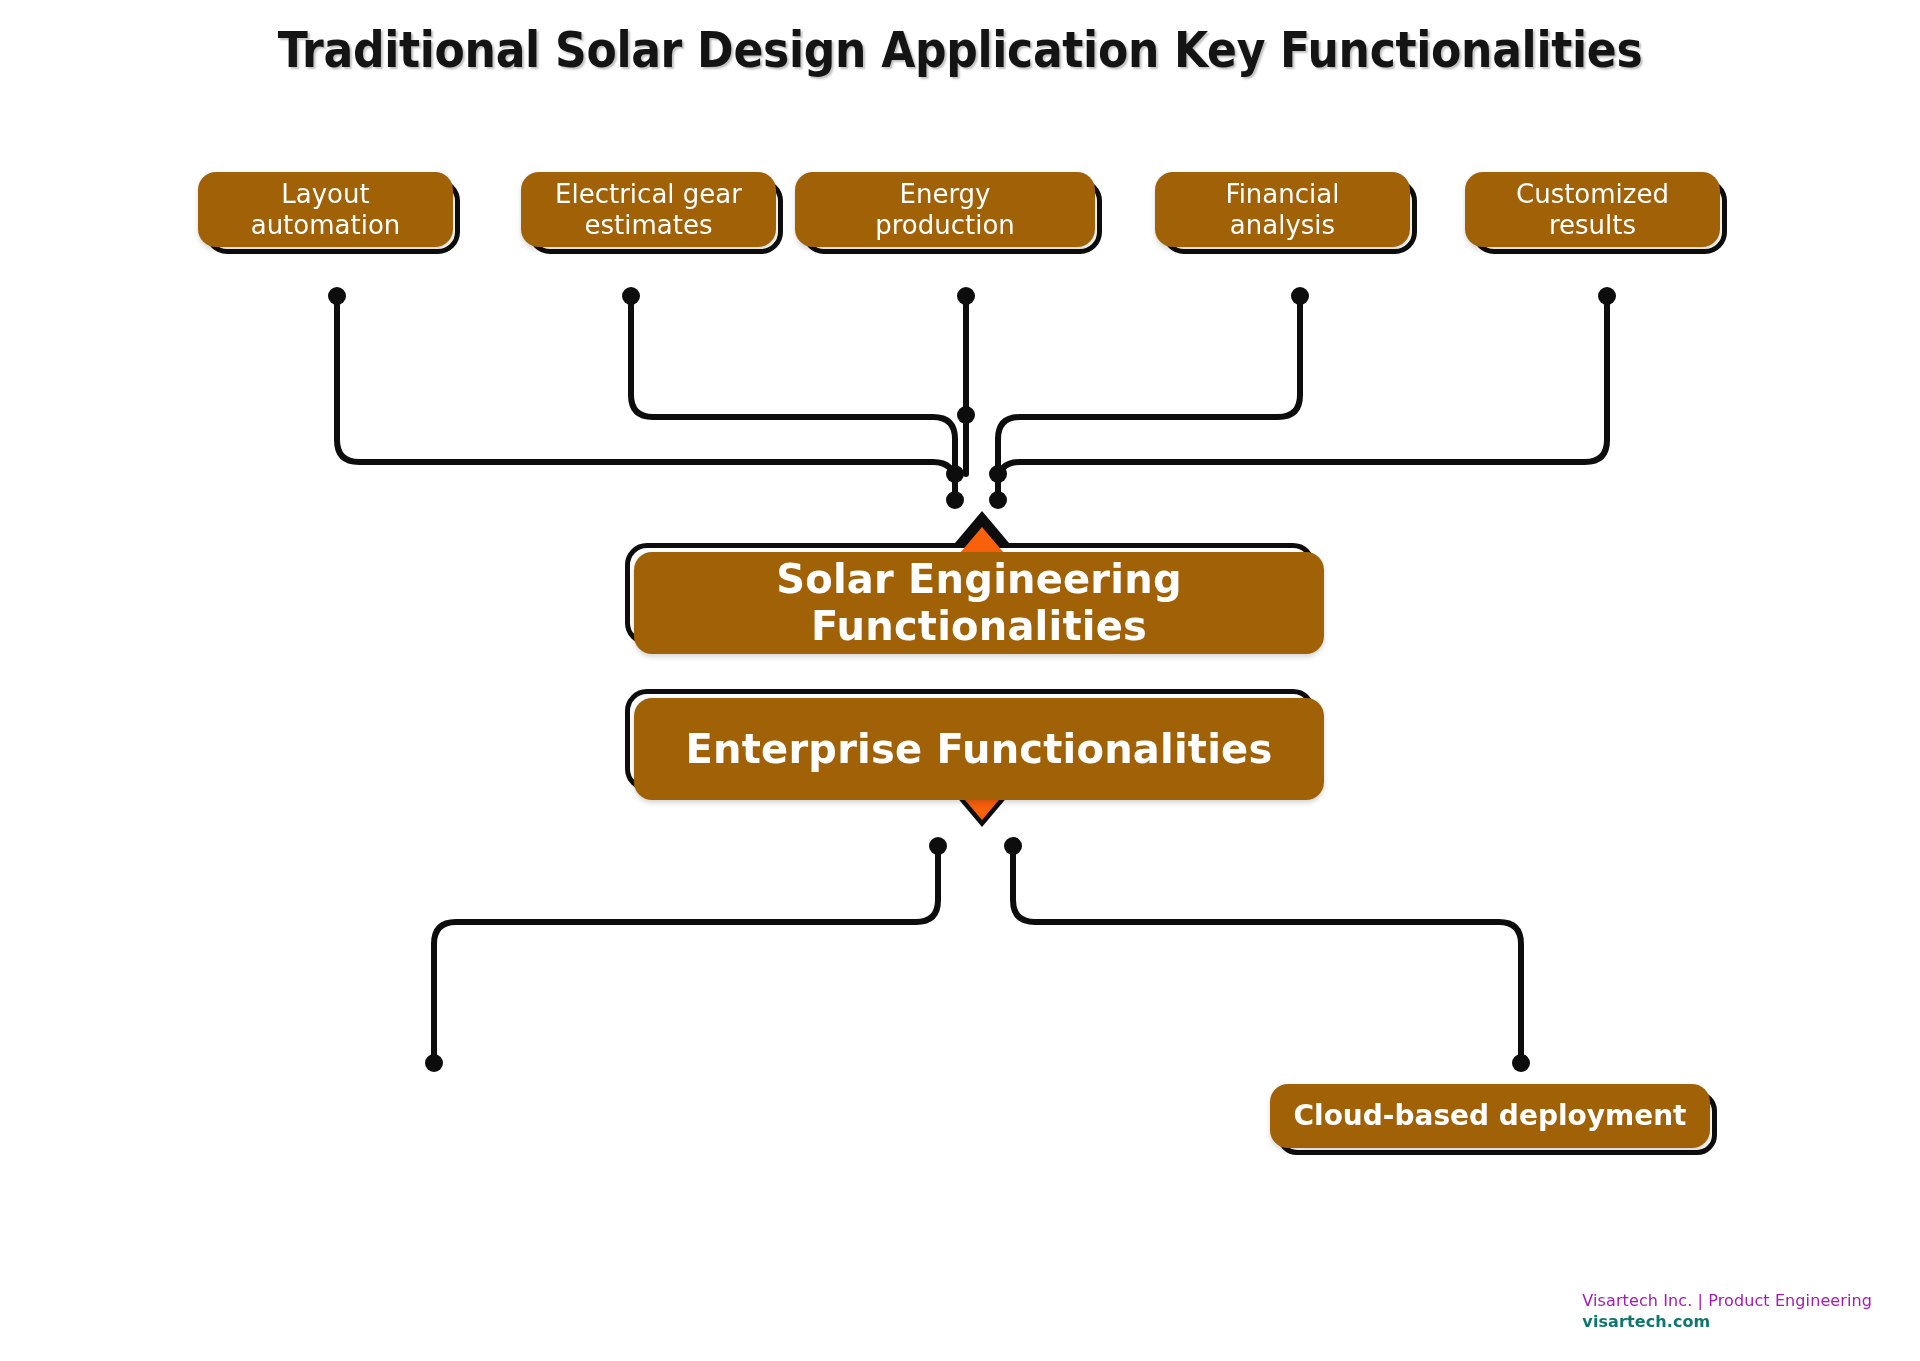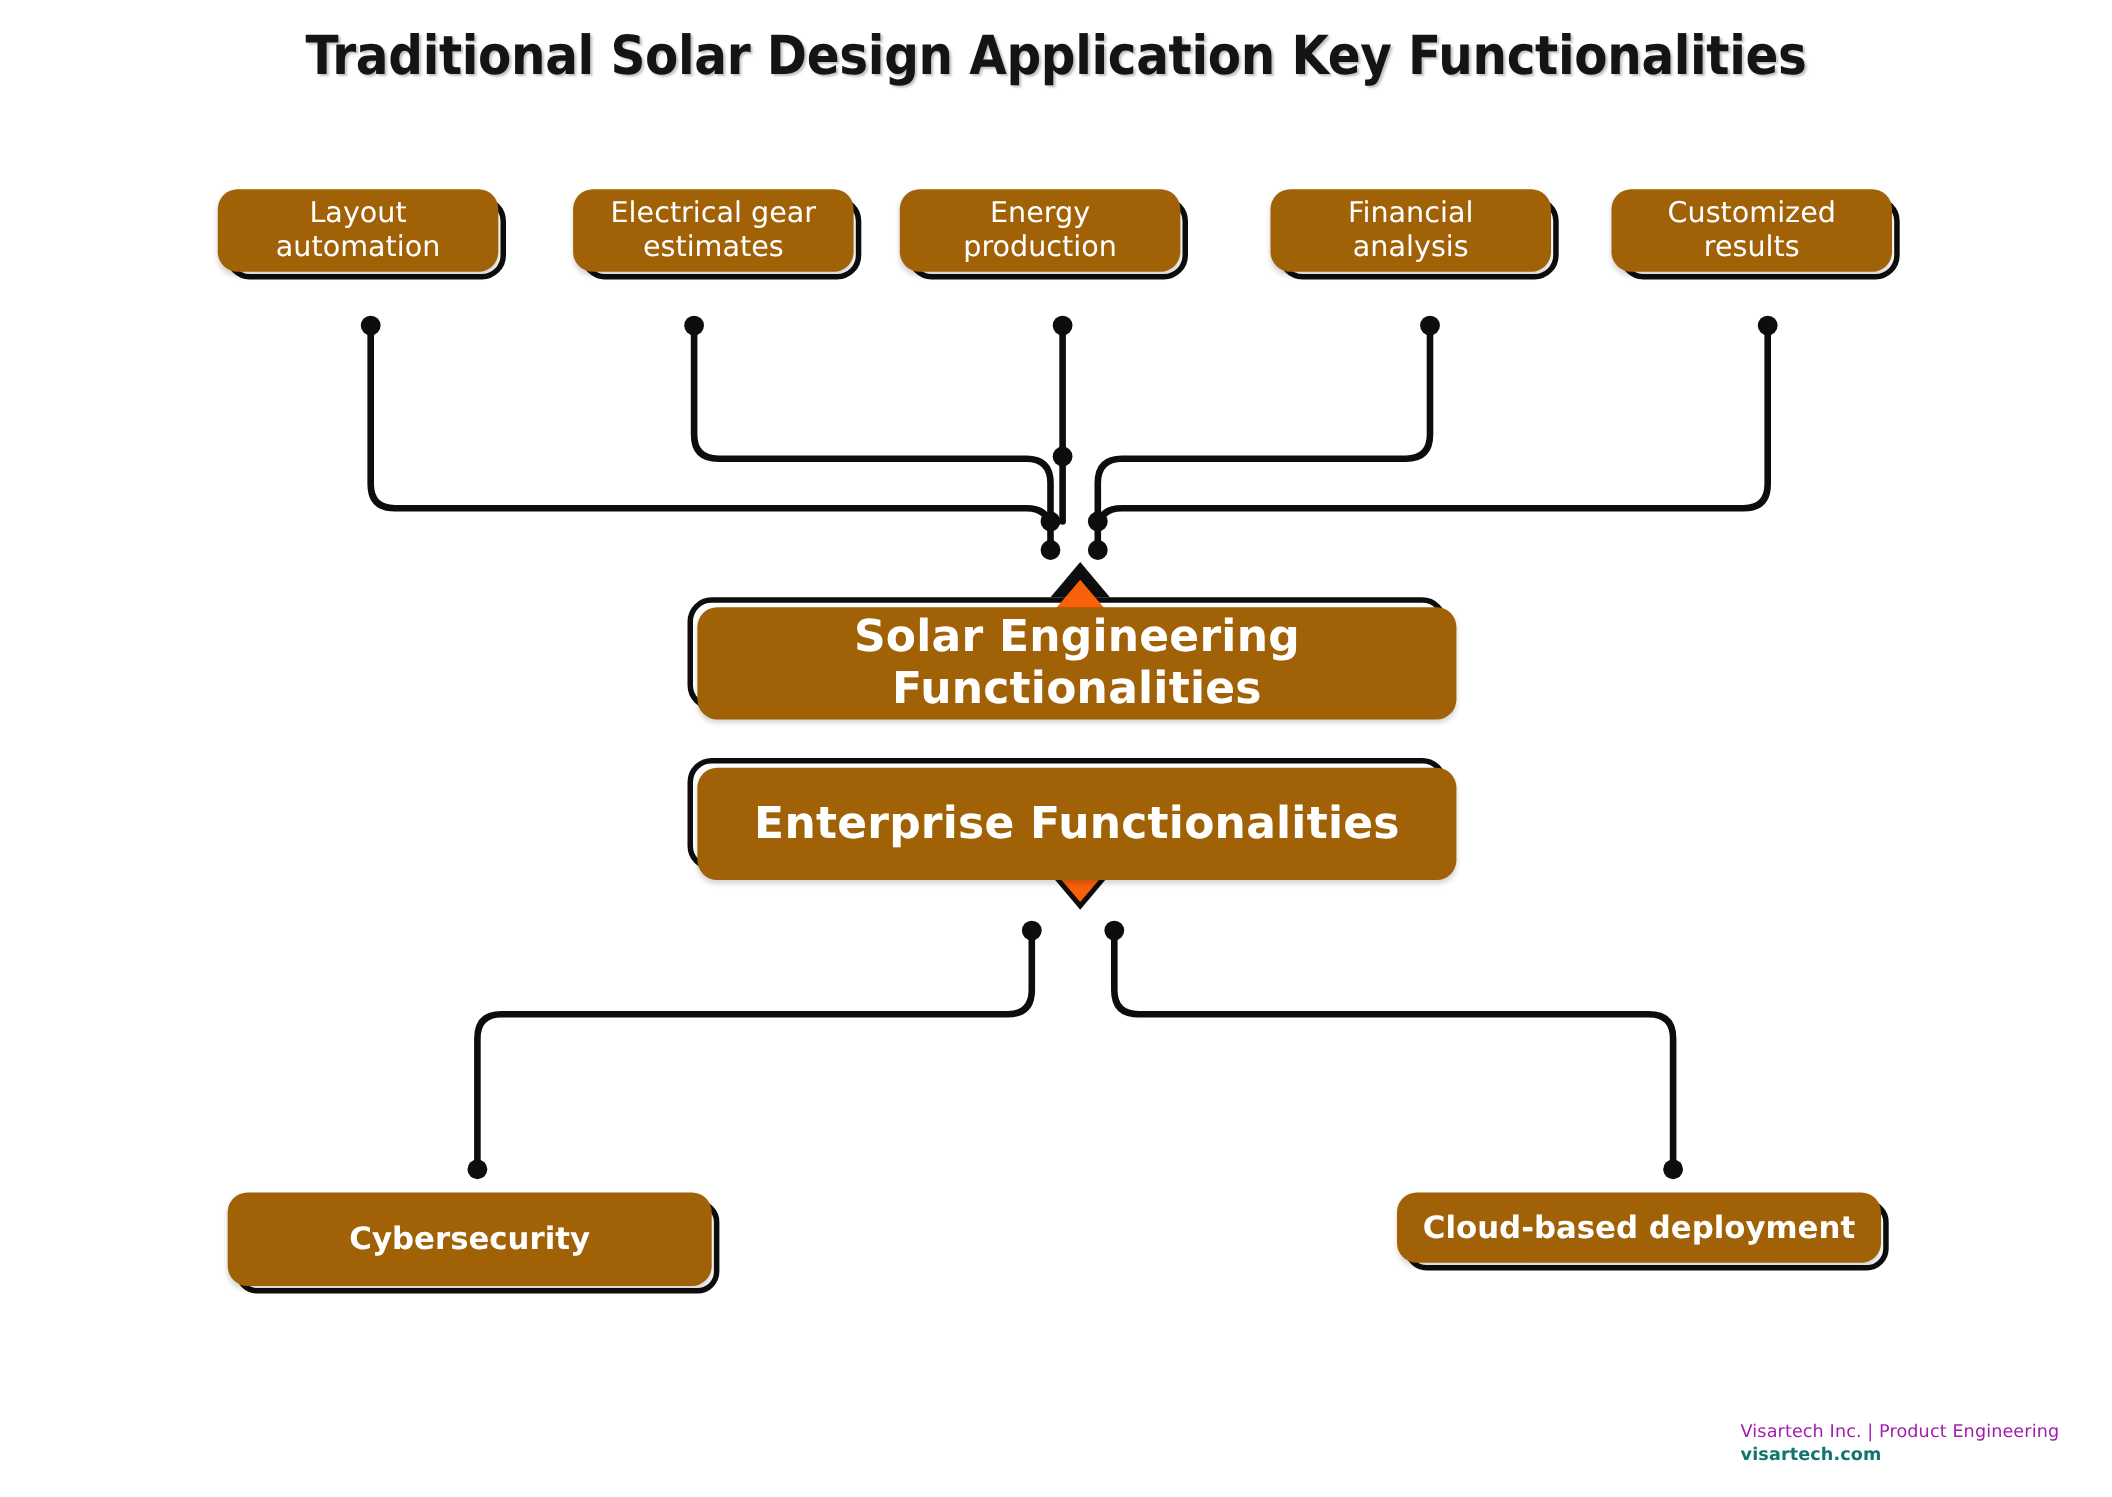--- a/index.html
+++ b/index.html
@@ -154,21 +154,21 @@
 
   <div class="node small" style="left:521px;top:172px;width:255px;height:75px;">
     <div class="outline"></div>
     <div class="face">
       <span>
         <span>Electrical gear</span><br><span>estimates</span>
       </span>
     </div>
   </div>
 
-  <div class="node small" style="left:818px;top:172px;width:255px;height:75px;">
+  <div class="node small" style="left:795px;top:172px;width:255px;height:75px;padding-left:45px;">
     <div class="outline"></div>
     <div class="face">
       <span>
         <span>Energy</span><br><span>production</span>
       </span>
     </div>
   </div>
 
   <div class="node small" style="left:1155px;top:172px;width:255px;height:75px;">
     <div class="outline"></div>
@@ -199,26 +199,20 @@
 
   <div class="node center" style="left:634px;top:698px;width:690px;height:102px;">
     <div class="outline"></div>
     <div class="tri-down-outline" style="left:321px;top:97px;"></div>
     <div class="tri-down" style="left:326px;top:96px;"></div>
     <div class="face">
       <span>Enterprise Functionalities</span>
     </div>
   </div>
 
-  <div class="node wide" style="left:207px;top:1084px;width:440px;height:85px;">
-    <div class="outline"></div>
-    <div class="face">
-      <span>Cybersecurity</span>
-    </div>
-  </div>
 
   <div class="node wide" style="left:1270px;top:1084px;width:440px;height:64px;">
     <div class="outline"></div>
     <div class="face">
       <span>Cloud-based deployment</span>
     </div>
   </div>
 
   <div class="footer">
     <div class="co">Visartech Inc. | Product Engineering</div>

